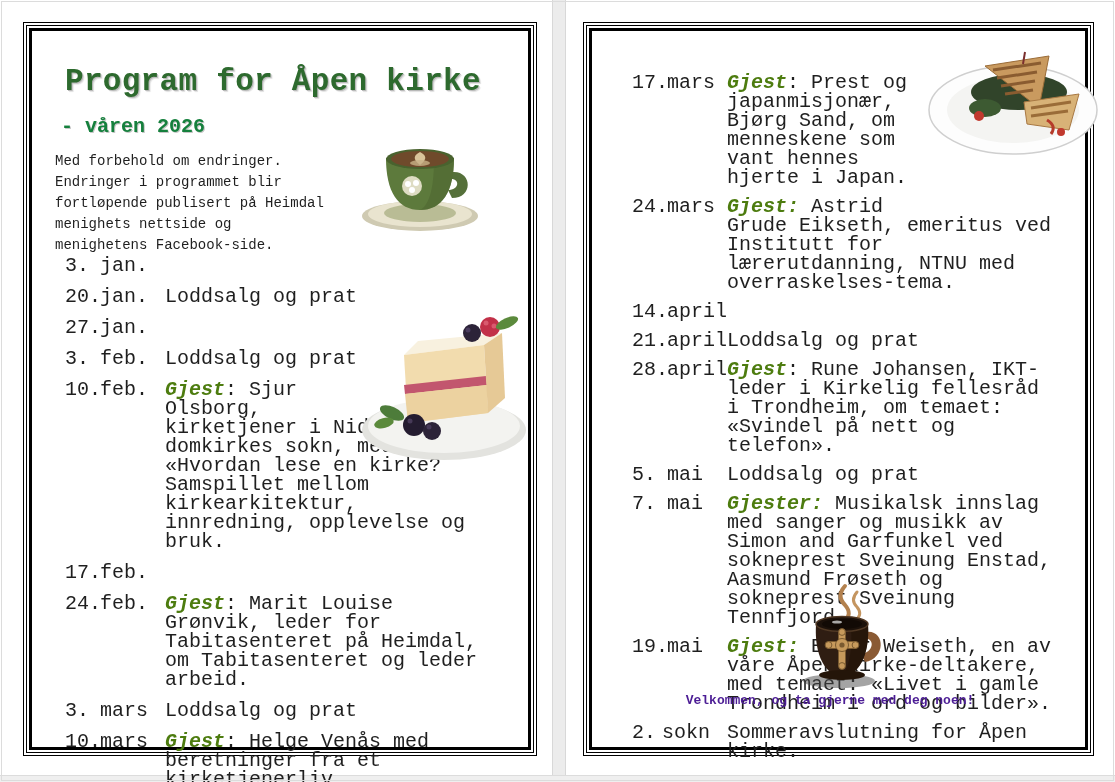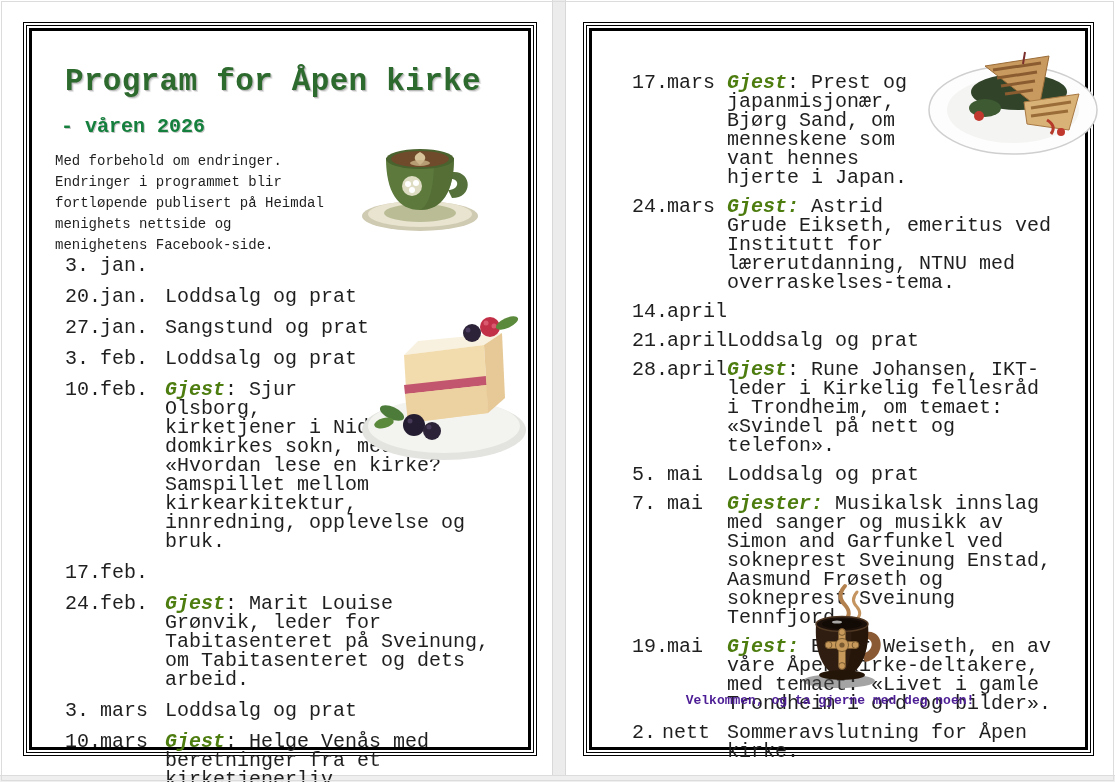--- a/index.html
+++ b/index.html
@@ -93,21 +93,20 @@
             <span class="day">20.</span>
             <span class="month">jan.</span>
           </div>
         <div class="desc"><span>Loddsalg og prat</span></div>
       </div>
       <div class="row">
         <div class="date">
             <span class="day">27.</span>
             <span class="month">jan.</span>
           </div>
-        <div class="desc"><span>Sangstund og prat</span></div>
       </div>
       <div class="row">
         <div class="date">
             <span class="day">3.</span>
             <span class="month">feb.</span>
           </div>
         <div class="desc"><span>Loddsalg og prat</span></div>
       </div>
       <div class="row">
         <div class="date">
@@ -120,21 +119,21 @@
         <div class="date">
             <span class="day">17.</span>
             <span class="month">feb.</span>
           </div>
       </div>
       <div class="row">
         <div class="date">
             <span class="day">24.</span>
             <span class="month">feb.</span>
           </div>
-        <div class="desc"><span class="gjest">Gjest</span><span>: Marit Louise Grønvik, leder for Tabitasenteret på Sveinung, om Tabitasenteret og dets arbeid.</span></div>
+        <div class="desc"><span class="gjest">Gjest</span><span>: Marit Louise Grønvik, leder for Tabitasenteret på Heimdal, om Tabitasenteret og leder arbeid.</span></div>
       </div>
       <div class="row">
         <div class="date">
             <span class="day">3.</span>
             <span class="month">mars</span>
           </div>
         <div class="desc"><span>Loddsalg og prat</span></div>
       </div>
       <div class="row">
         <div class="date">
@@ -246,21 +245,21 @@
       <div class="row">
         <div class="date">
             <span class="day">19.</span>
             <span class="month">mai</span>
           </div>
         <div class="desc"><span class="gjest">Gjest:</span><span> Edgar Weiseth, en av våre Åpen kirke-deltakere, med temaet: «Livet i gamle Trondheim i ord og bilder».</span></div>
       </div>
       <div class="row">
         <div class="date">
             <span class="day tight">2.</span>
-            <span class="month">nett</span>
+            <span class="month">sokn</span>
           </div>
         <div class="desc"><span>Sommeravslutning for Åpen kirke.</span></div>
       </div>
     </div>
 
     <div class="img" id="img-mug">
       <svg viewBox="0 0 106 108">
         <path d="M56,4 q-9,10 0,19 q8,9 -1,17" stroke="#b3814e" stroke-width="4" fill="none" stroke-linecap="round"></path>
         <path d="M68,10 q-7,8 0,15 q6,7 -1,13" stroke="#c49560" stroke-width="3" fill="none" stroke-linecap="round"></path>
         <ellipse cx="50" cy="99" rx="36" ry="7" fill="#4a4a4a" opacity="0.5"></ellipse>

